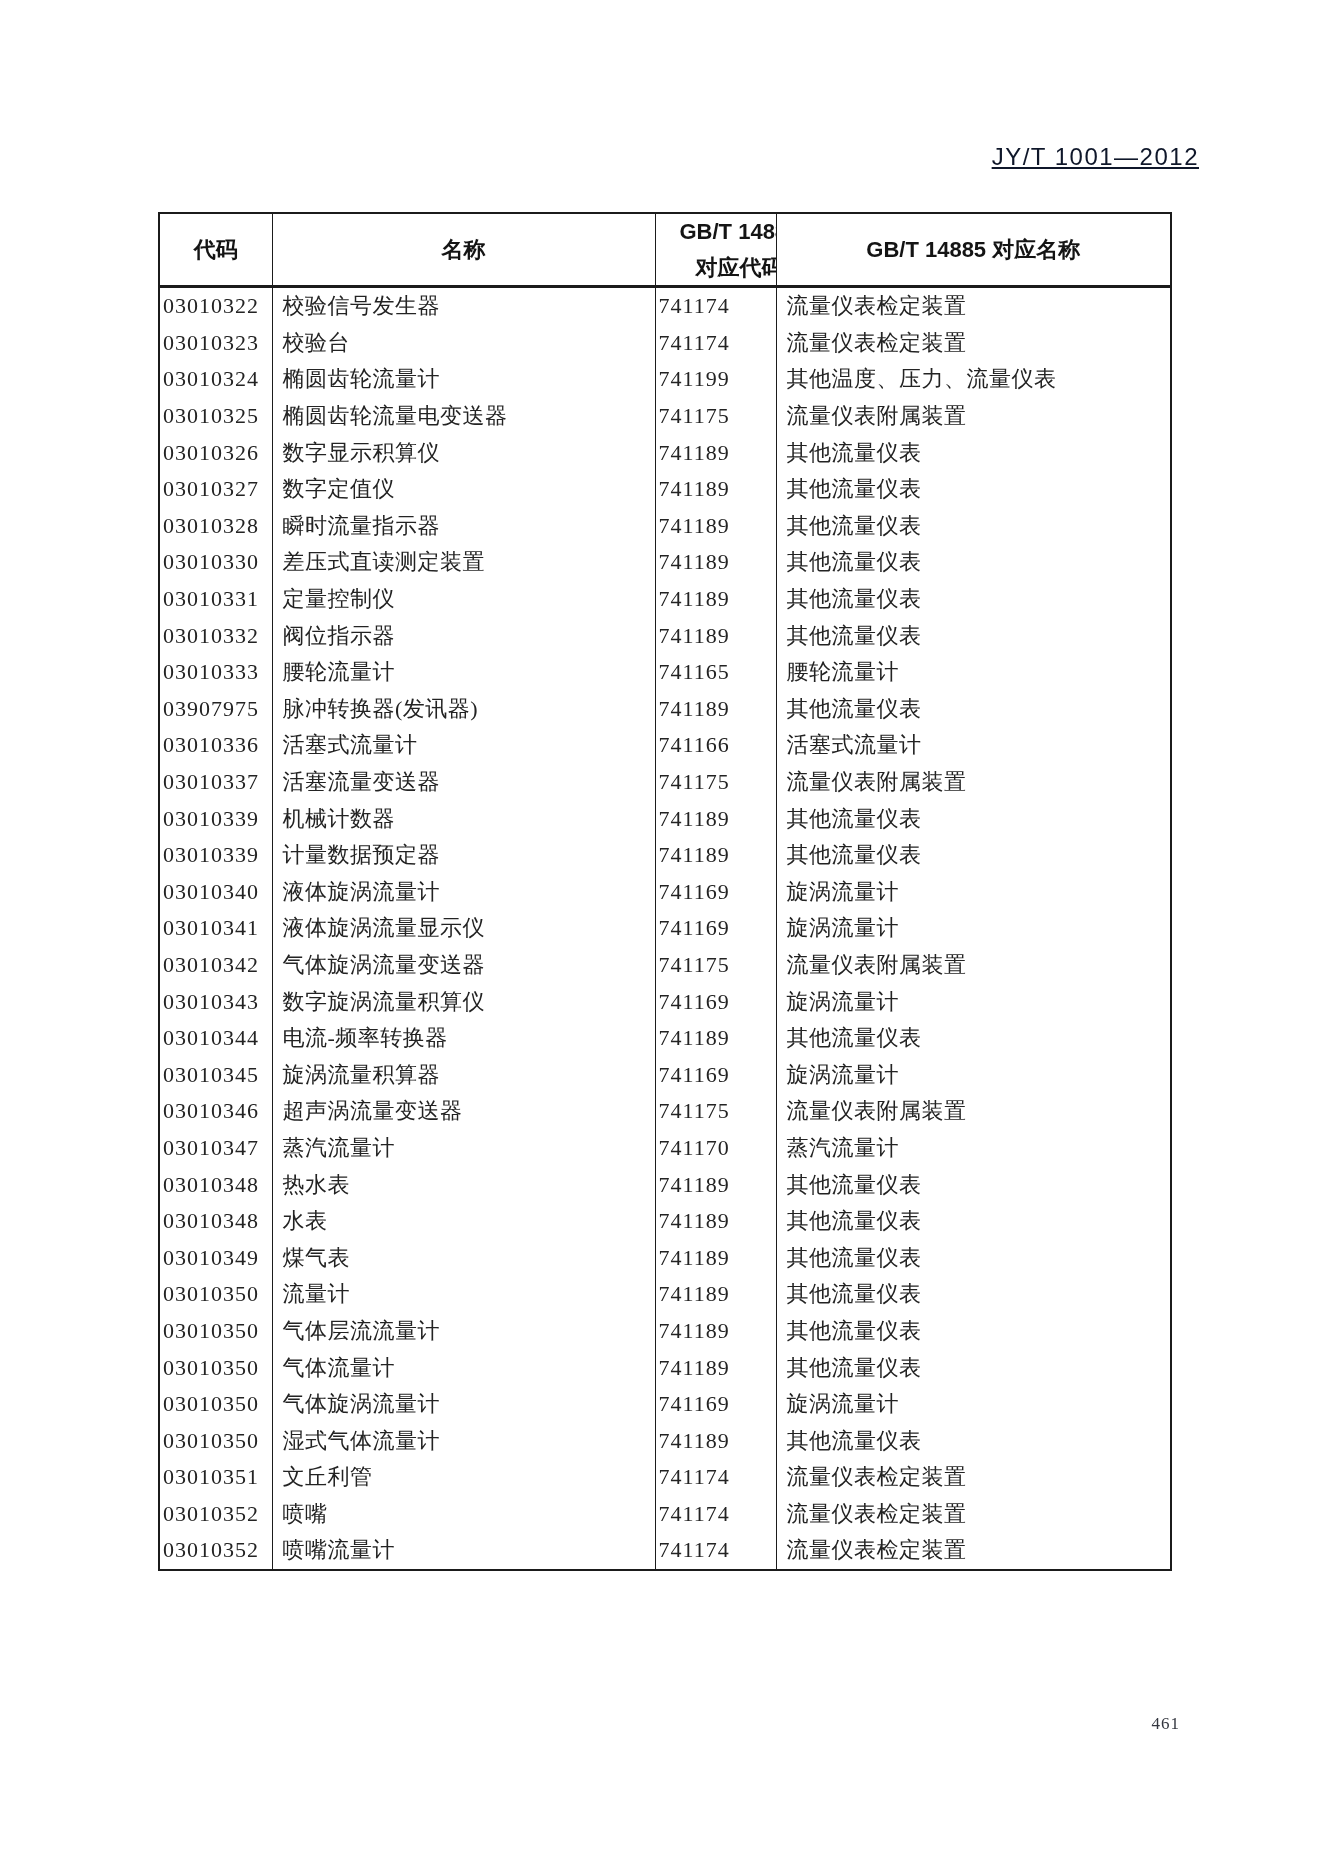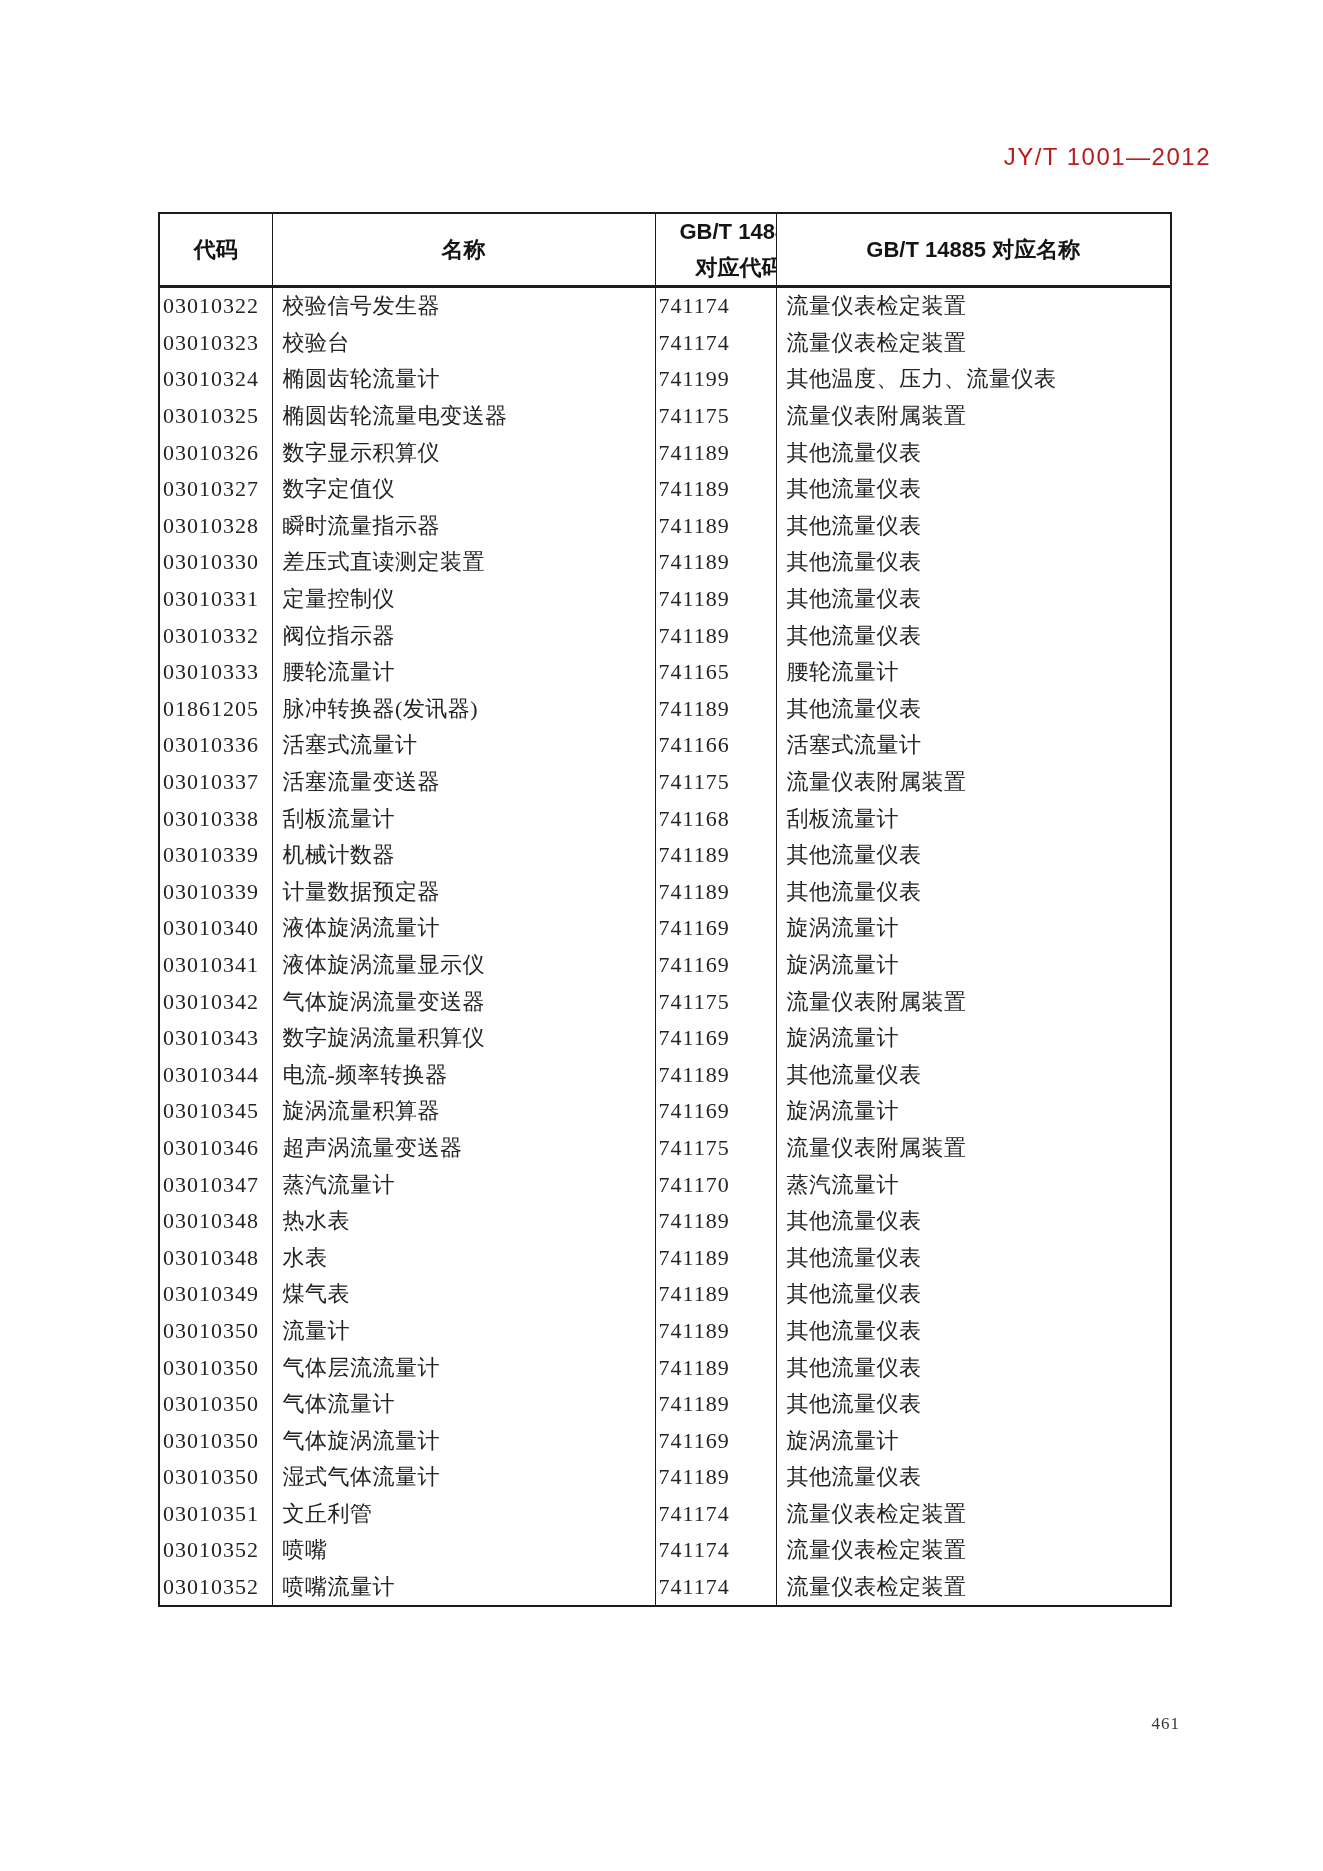--- a/index.html
+++ b/index.html
@@ -8,26 +8,27 @@
     width: 1323px;
     height: 1871px;
     background: #ffffff;
     font-family: "Liberation Serif", "DejaVu Serif", serif;
     color: #1f1f1f;
     overflow: hidden;
   }
   .doc-number {
     position: absolute;
     top: 143px;
-    right: 112px;
+    right: 124px;
     font-family: "Liberation Sans", "DejaVu Sans", sans-serif;
     font-size: 24px;
     letter-spacing: 1.5px;
-    color: #b91c1c;
+    color: #0f172a;
     white-space: nowrap;
+    text-decoration: underline;
   }
   table.code-table {
     position: absolute;
     left: 158px;
     top: 212px;
     width: 1012px;
     border-collapse: collapse;
     table-layout: fixed;
   }
   table.code-table { border: 2px solid #1b1b1b; }
@@ -157,44 +158,38 @@
           <td class="c2">741189</td>
           <td class="c3">其他流量仪表</td>
         </tr>
         <tr>
           <td class="c0">03010333</td>
           <td class="c1">腰轮流量计</td>
           <td class="c2">741165</td>
           <td class="c3">腰轮流量计</td>
         </tr>
         <tr>
-          <td class="c0">01861205</td>
+          <td class="c0">03907975</td>
           <td class="c1">脉冲转换器(发讯器)</td>
           <td class="c2">741189</td>
           <td class="c3">其他流量仪表</td>
         </tr>
         <tr>
           <td class="c0">03010336</td>
           <td class="c1">活塞式流量计</td>
           <td class="c2">741166</td>
           <td class="c3">活塞式流量计</td>
         </tr>
         <tr>
           <td class="c0">03010337</td>
           <td class="c1">活塞流量变送器</td>
           <td class="c2">741175</td>
           <td class="c3">流量仪表附属装置</td>
         </tr>
         <tr>
-          <td class="c0">03010338</td>
-          <td class="c1">刮板流量计</td>
-          <td class="c2">741168</td>
-          <td class="c3">刮板流量计</td>
-        </tr>
-        <tr>
           <td class="c0">03010339</td>
           <td class="c1">机械计数器</td>
           <td class="c2">741189</td>
           <td class="c3">其他流量仪表</td>
         </tr>
         <tr>
           <td class="c0">03010339</td>
           <td class="c1">计量数据预定器</td>
           <td class="c2">741189</td>
           <td class="c3">其他流量仪表</td>

